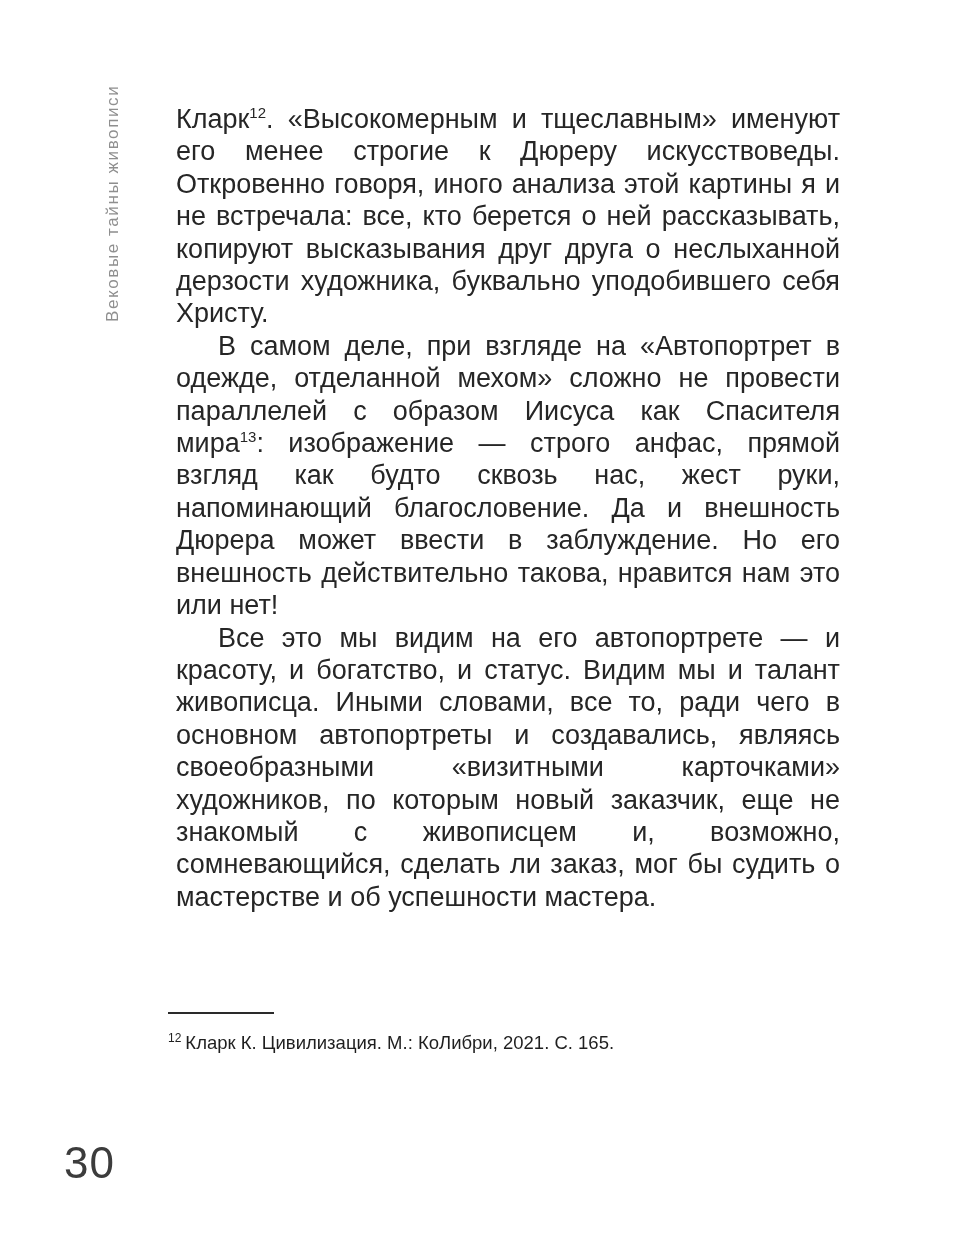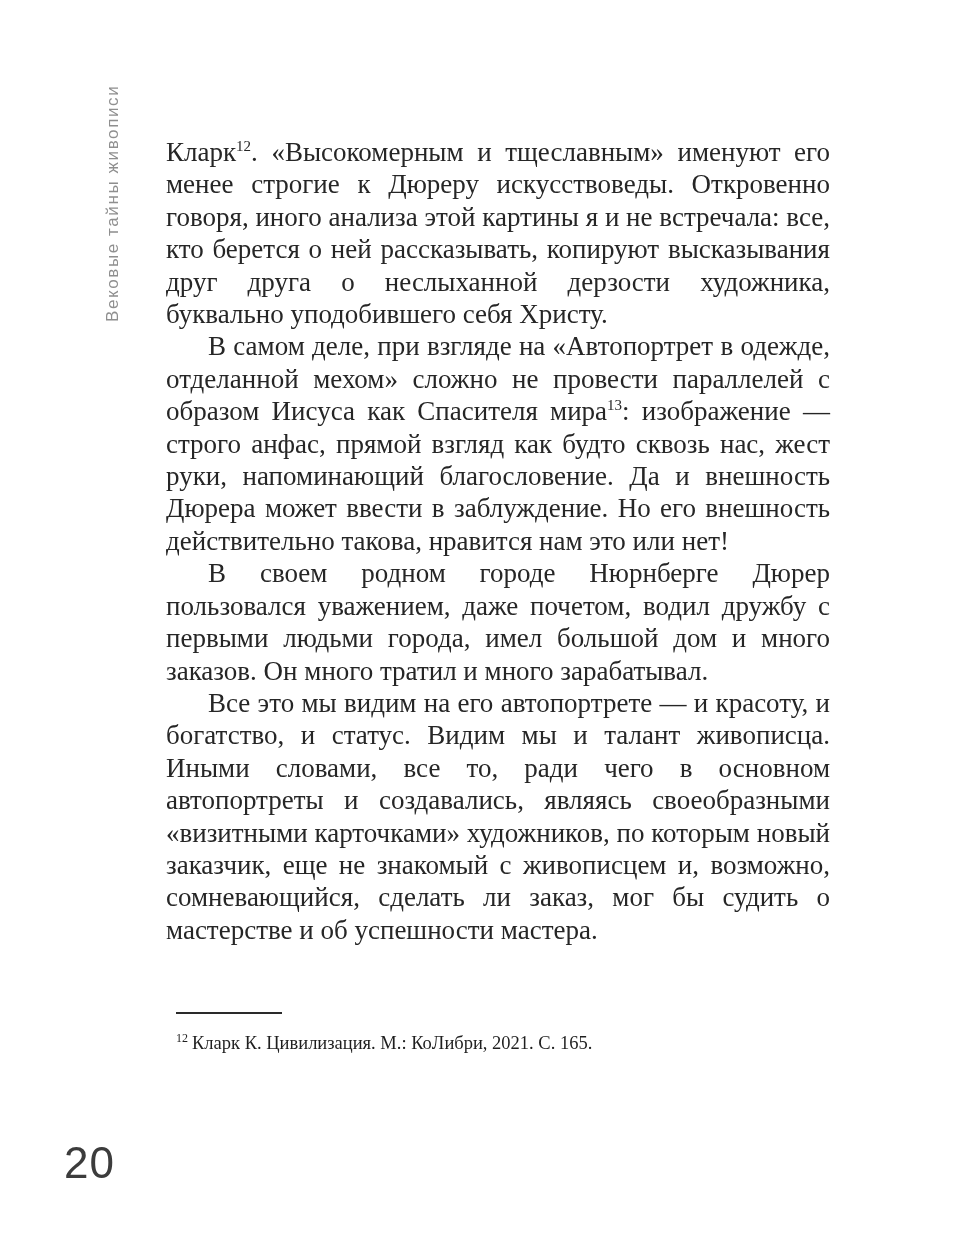--- a/index.html
+++ b/index.html
@@ -27,51 +27,50 @@
     font-family: "Liberation Sans", sans-serif;
     font-weight: 300;
     font-size: 17px;
     letter-spacing: 1.6px;
     color: #8f8f8f;
   }
 
   
   .body-text {
     position: absolute;
-    left: 166px;
+    left: 176px;
     top: 103px;
     width: 664px;
-    font-family: Liberation Serif, serif;
+    font-family: Liberation Sans, sans-serif;
     font-weight: 300;
     font-size: 27px;
     line-height: 32.4px;
     color: #262626;
     text-align: justify;
-    margin-top: 33px;
   }
   .body-text p {
     margin: 0;
     text-indent: 42px;
   }
   .body-text p.first {
     text-indent: 0;
   }
   .body-text sup {
     font-size: 15px;
     line-height: 0;
     vertical-align: super;
   }
 
   
   .footnotes {
     position: absolute;
-    left: 176px;
+    left: 168px;
     top: 1012px;
     width: 668px;
-    font-family: Liberation Serif, serif;
+    font-family: Liberation Sans, sans-serif;
     font-weight: 300;
     font-size: 18.5px;
     line-height: 34px;
     color: #1f1f1f;
   }
   .footnote-rule {
     width: 106px;
     height: 0;
     border-top: 2px solid #2a2a2a;
     margin-bottom: 12px;
@@ -106,27 +105,26 @@
 <div class="page">
 
   <div class="running-head">Вековые тайны живописи</div>
 
   <div class="body-text">
     <p class="first"><span>Кларк</span><sup>12</sup><span>. «Высокомерным и тщеславным» именуют его менее строгие к Дюреру искусствоведы. Откровенно говоря, иного анализа этой картины я и не встречала: все, кто берется о ней рассказывать, копируют высказывания друг друга о неслыханной дерзости художника, буквально уподобившего себя Христу.</span></p>
 
     <p><span>В самом деле, при взгляде на «Автопортрет в одежде, отделанной мехом» сложно не провести параллелей с образом Иисуса как Спасителя мира</span><sup>13</sup><span>: изображение — строго анфас, прямой взгляд как будто сквозь нас, жест руки, напоминающий благословение. Да и внешность Дюрера может ввести в заблуждение. Но его внешность действительно такова, нравится нам это или нет!</span></p>
 
 
-    <p>В своем родном городе Нюрнберге Дюрер пользовался уважением, даже почетом, водил дружбу с первыми людьми города, имел большой дом и много заказов. Он много тратил и много зарабатывал.</p>
 
     <p>Все это мы видим на его автопортрете — и красоту, и богатство, и статус. Видим мы и талант живописца. Иными словами, все то, ради чего в основном автопортреты и создавались, являясь своеобразными «визитными карточками» художников, по которым новый заказчик, еще не знакомый с живописцем и, возможно, сомневающийся, сделать ли заказ, мог бы судить о мастерстве и об успешности мастера.</p>
   </div>
 
   <div class="footnotes">
     <div class="footnote-rule"></div>
 
     <p class="footnote"><sup>12</sup><span>Кларк К. Цивилизация. М.:  КоЛибри, 2021. С. 165.</span></p>
 
   </div>
 
-  <div class="page-number">20</div>
+  <div class="page-number">30</div>
 
 </div>
 
 </body></html>

